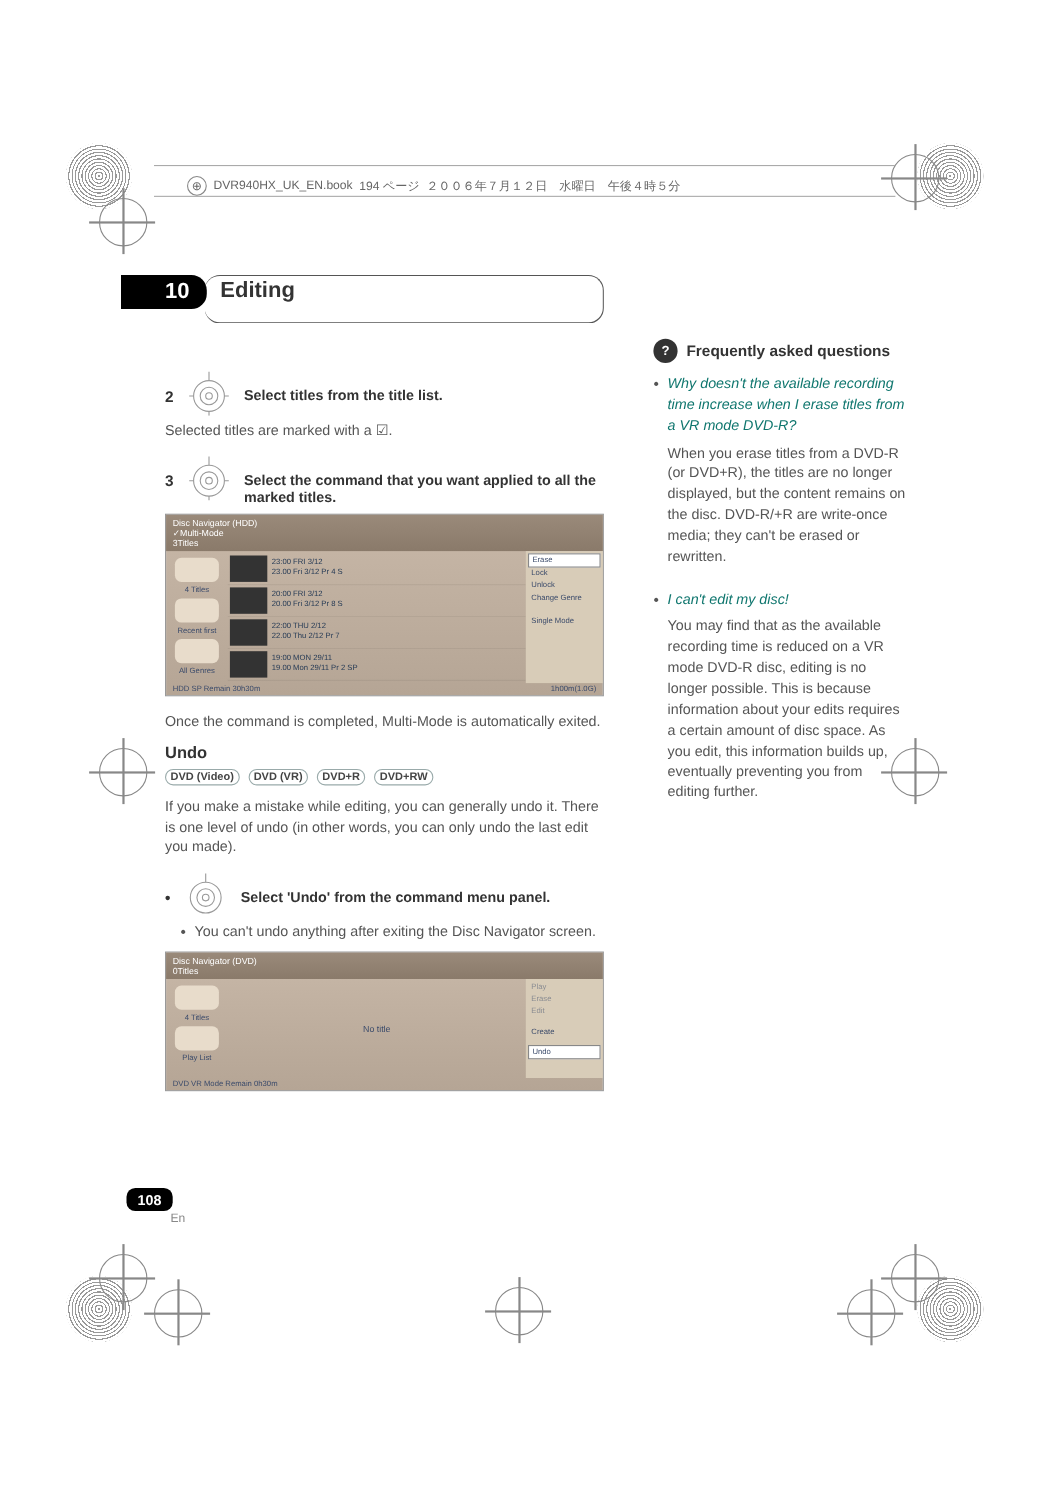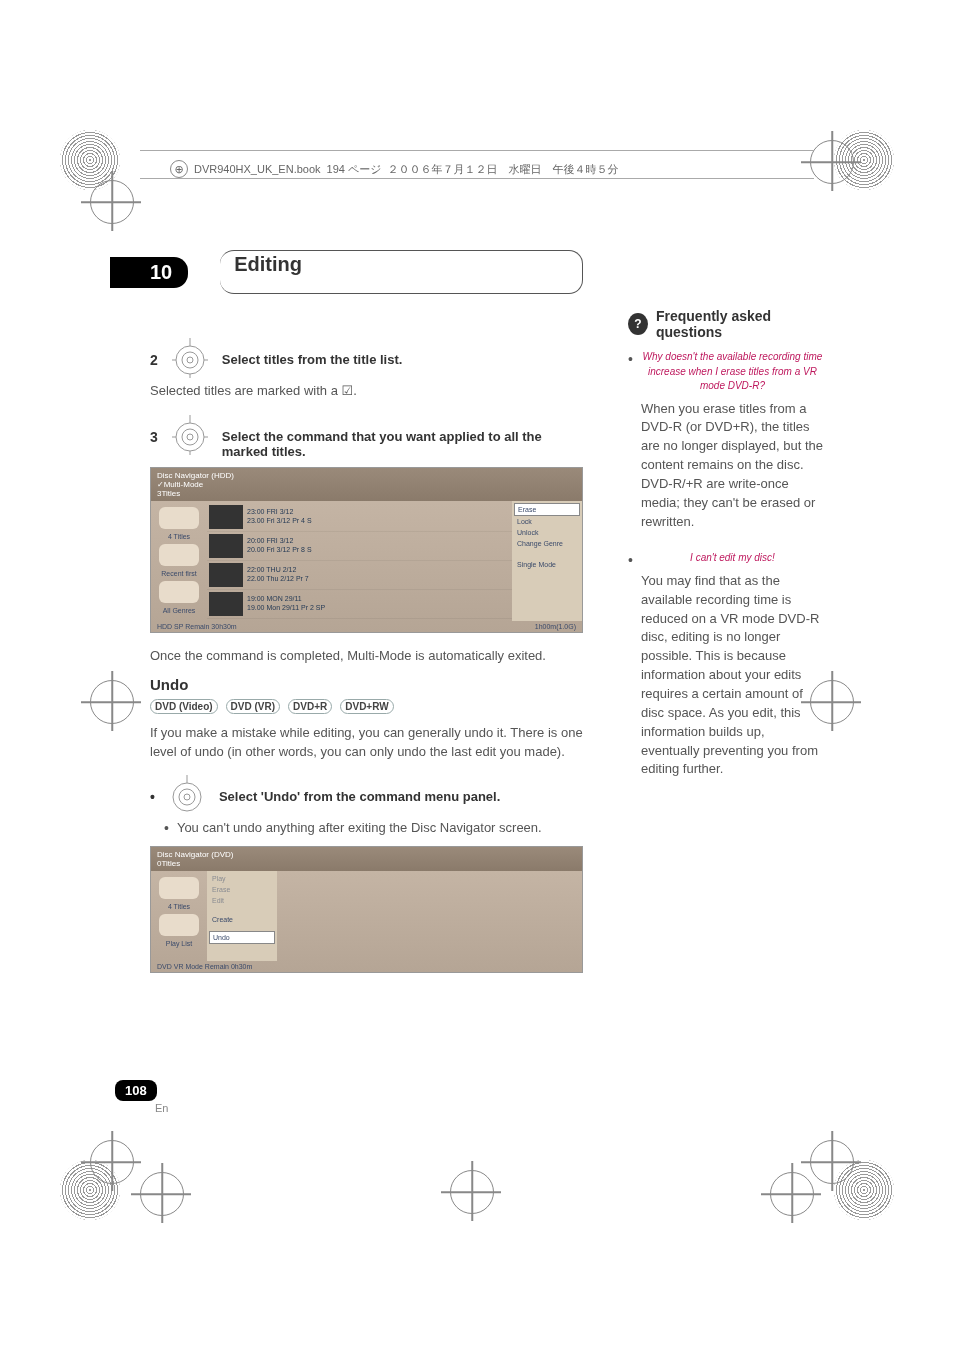--- a/index.html
+++ b/index.html
@@ -78,23 +78,22 @@
       position: absolute;
       top: 250px;
       left: 150px;
       right: 130px;
       display: flex;
       gap: 45px;
     }
     .col { flex: 1; }
     .chapter-bar {
       display: flex;
-      align-items: center;
+      align-items: flex-start;
       margin-bottom: 40px;
-      gap: 34px;
     }
     .chapter-num {
       background: #000;
       color: #fff;
       font-weight: bold;
       font-size: 20px;
       padding: 4px 16px 4px 40px;
       border-radius: 0 14px 14px 0;
       margin-left: -40px;
       margin-right: 12px;
@@ -209,21 +208,21 @@
       font-size: 14px;
       color: #333;
       margin-bottom: 10px;
     }
     .faq-icon {
       width: 22px; height: 22px; border-radius: 50%;
       background: #333; color: #fff;
       display: flex; align-items: center; justify-content: center;
       font-size: 12px; font-weight: bold;
     }
-    .faq-q { font-style: italic; color: #be185d; font-size: 10px; line-height: 1.45; margin-bottom: 6px; text-align: center; }
+    .faq-q { font-style: italic; color: #0f766e; font-size: 13px; line-height: 1.45; margin-bottom: 6px; }
     .faq-a { font-size: 13px; color: #555; line-height: 1.45; margin-left: 14px; margin-bottom: 16px; }
     .page-badge {
       position: absolute;
       left: 115px;
       top: 1080px;
       background: #000;
       color: #fff;
       font-weight: bold;
       border-radius: 8px;
       padding: 3px 10px;
@@ -399,20 +398,23 @@
         <span></span>
         <span>0Titles</span>
       </div>
       <div class="ss-body" style="min-height:90px">
         <div class="ss-side">
           <div class="ic"></div>
           <div>4 Titles</div>
           <div class="ic"></div>
           <div>Play List</div>
         </div>
+        <div class="ss-main" style="display:flex;align-items:center;justify-content:center;color:#3a4a6a">
+          <span>No title</span>
+        </div>
         <div class="ss-menu">
           <div style="opacity:.5">Play</div>
           <div style="opacity:.5">Erase</div>
           <div style="opacity:.5">Edit</div>
           <div style="height:8px"></div>
           <div>Create</div>
           <div style="height:6px"></div>
           <div class="hl">Undo</div>
         </div>
       </div>

